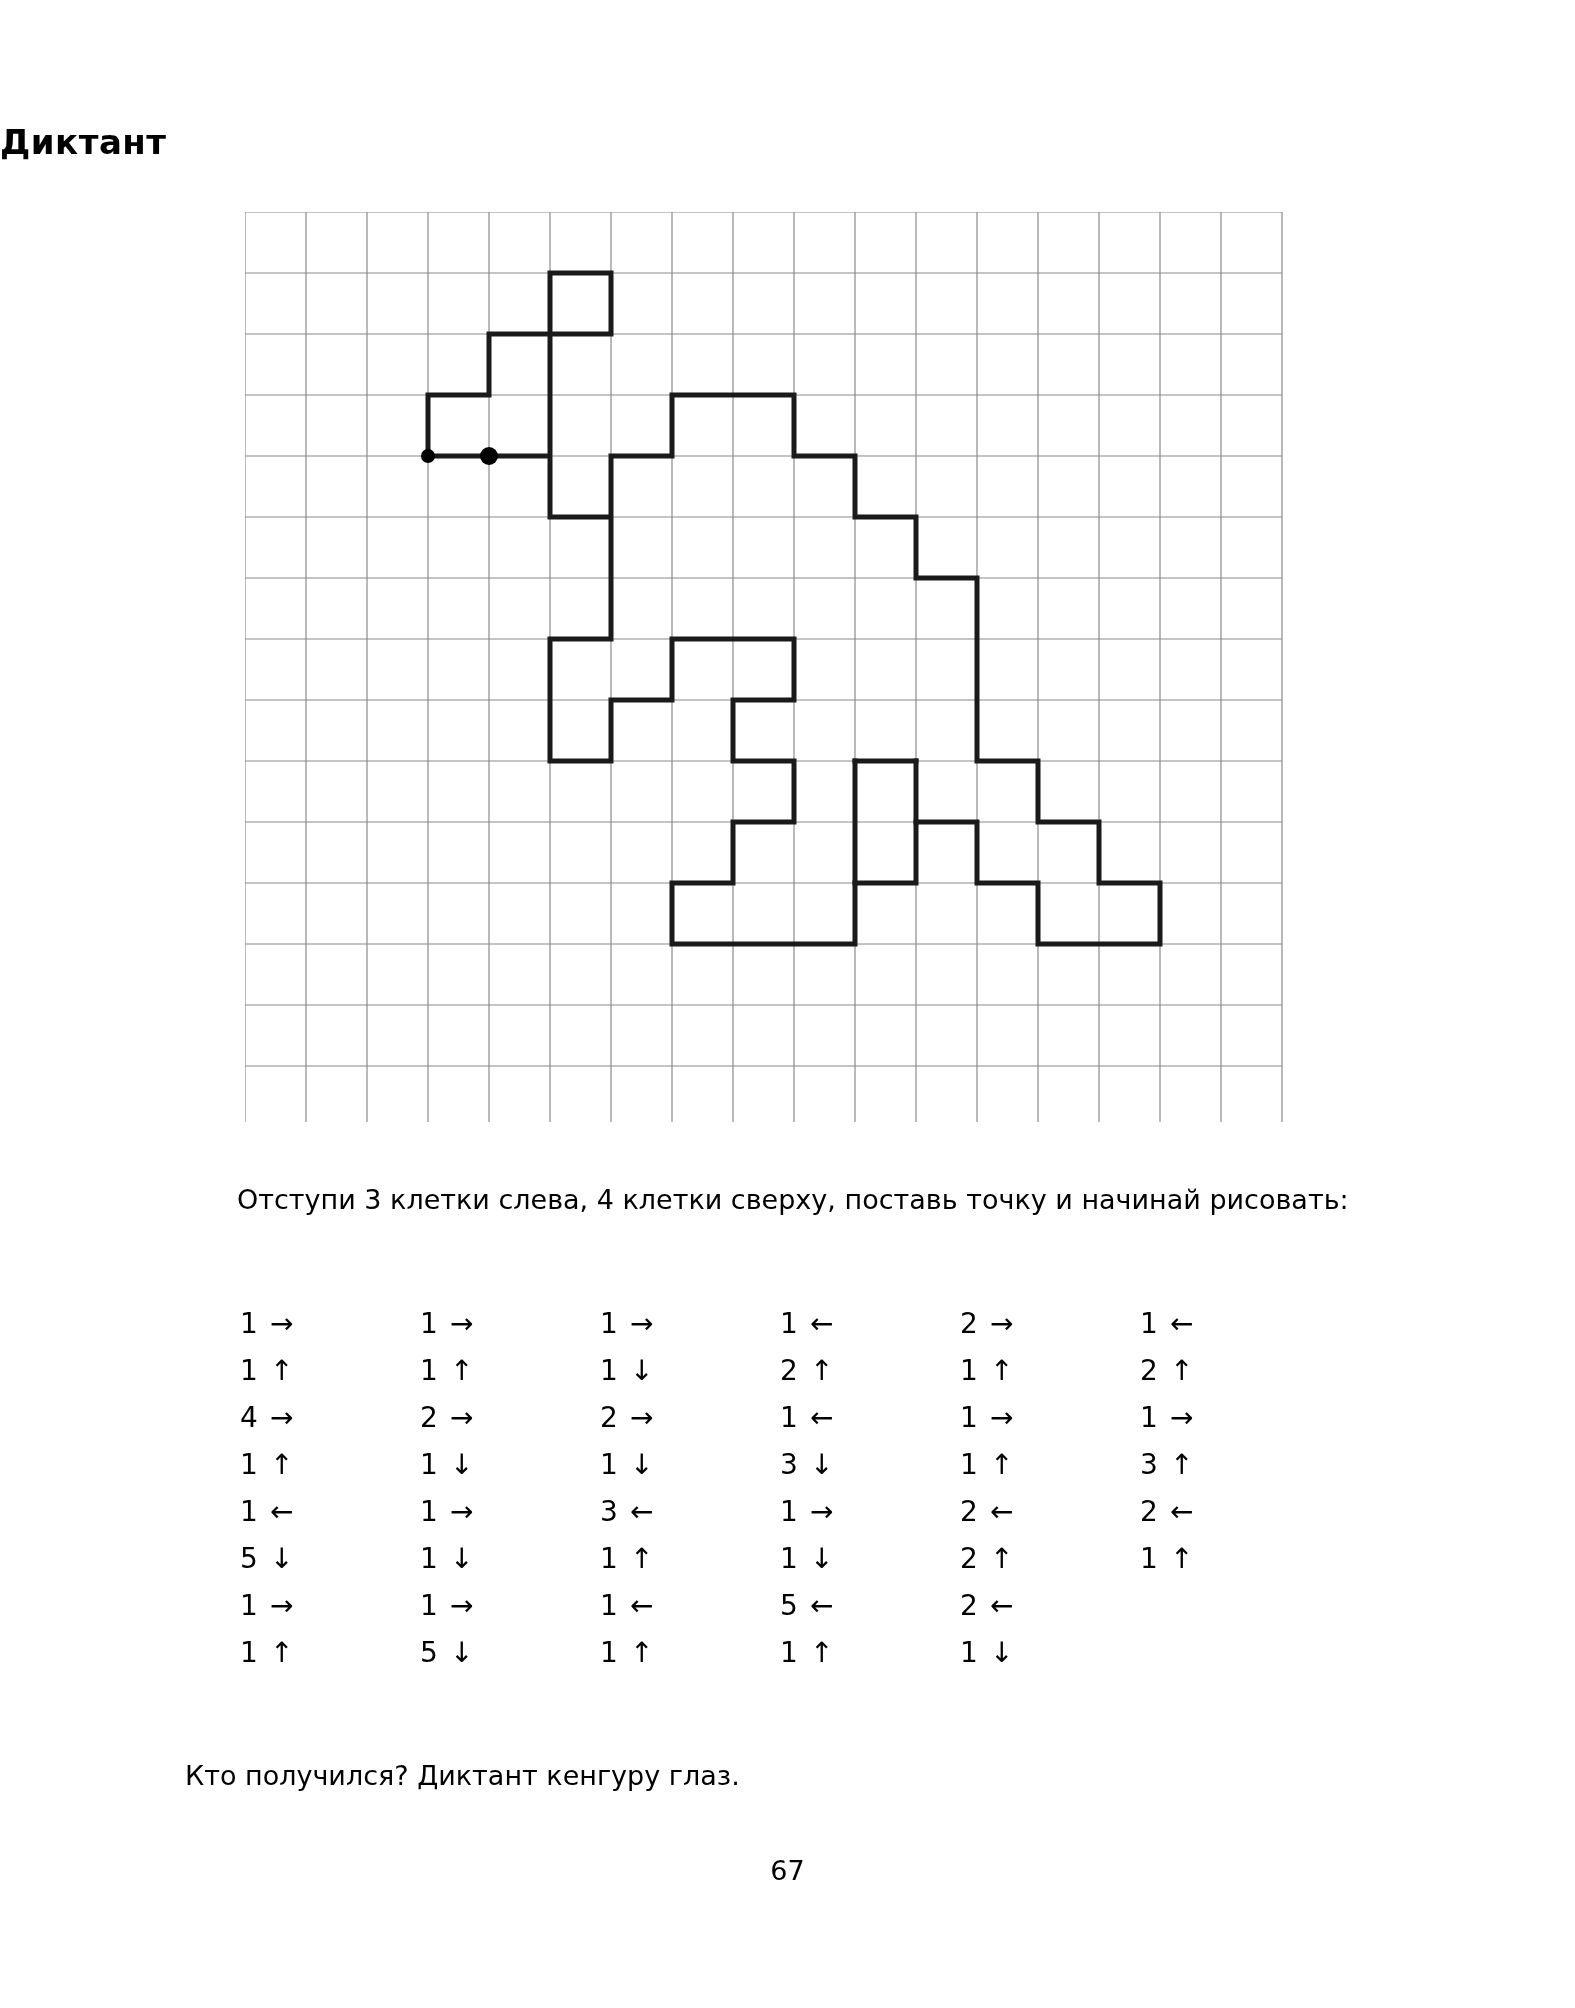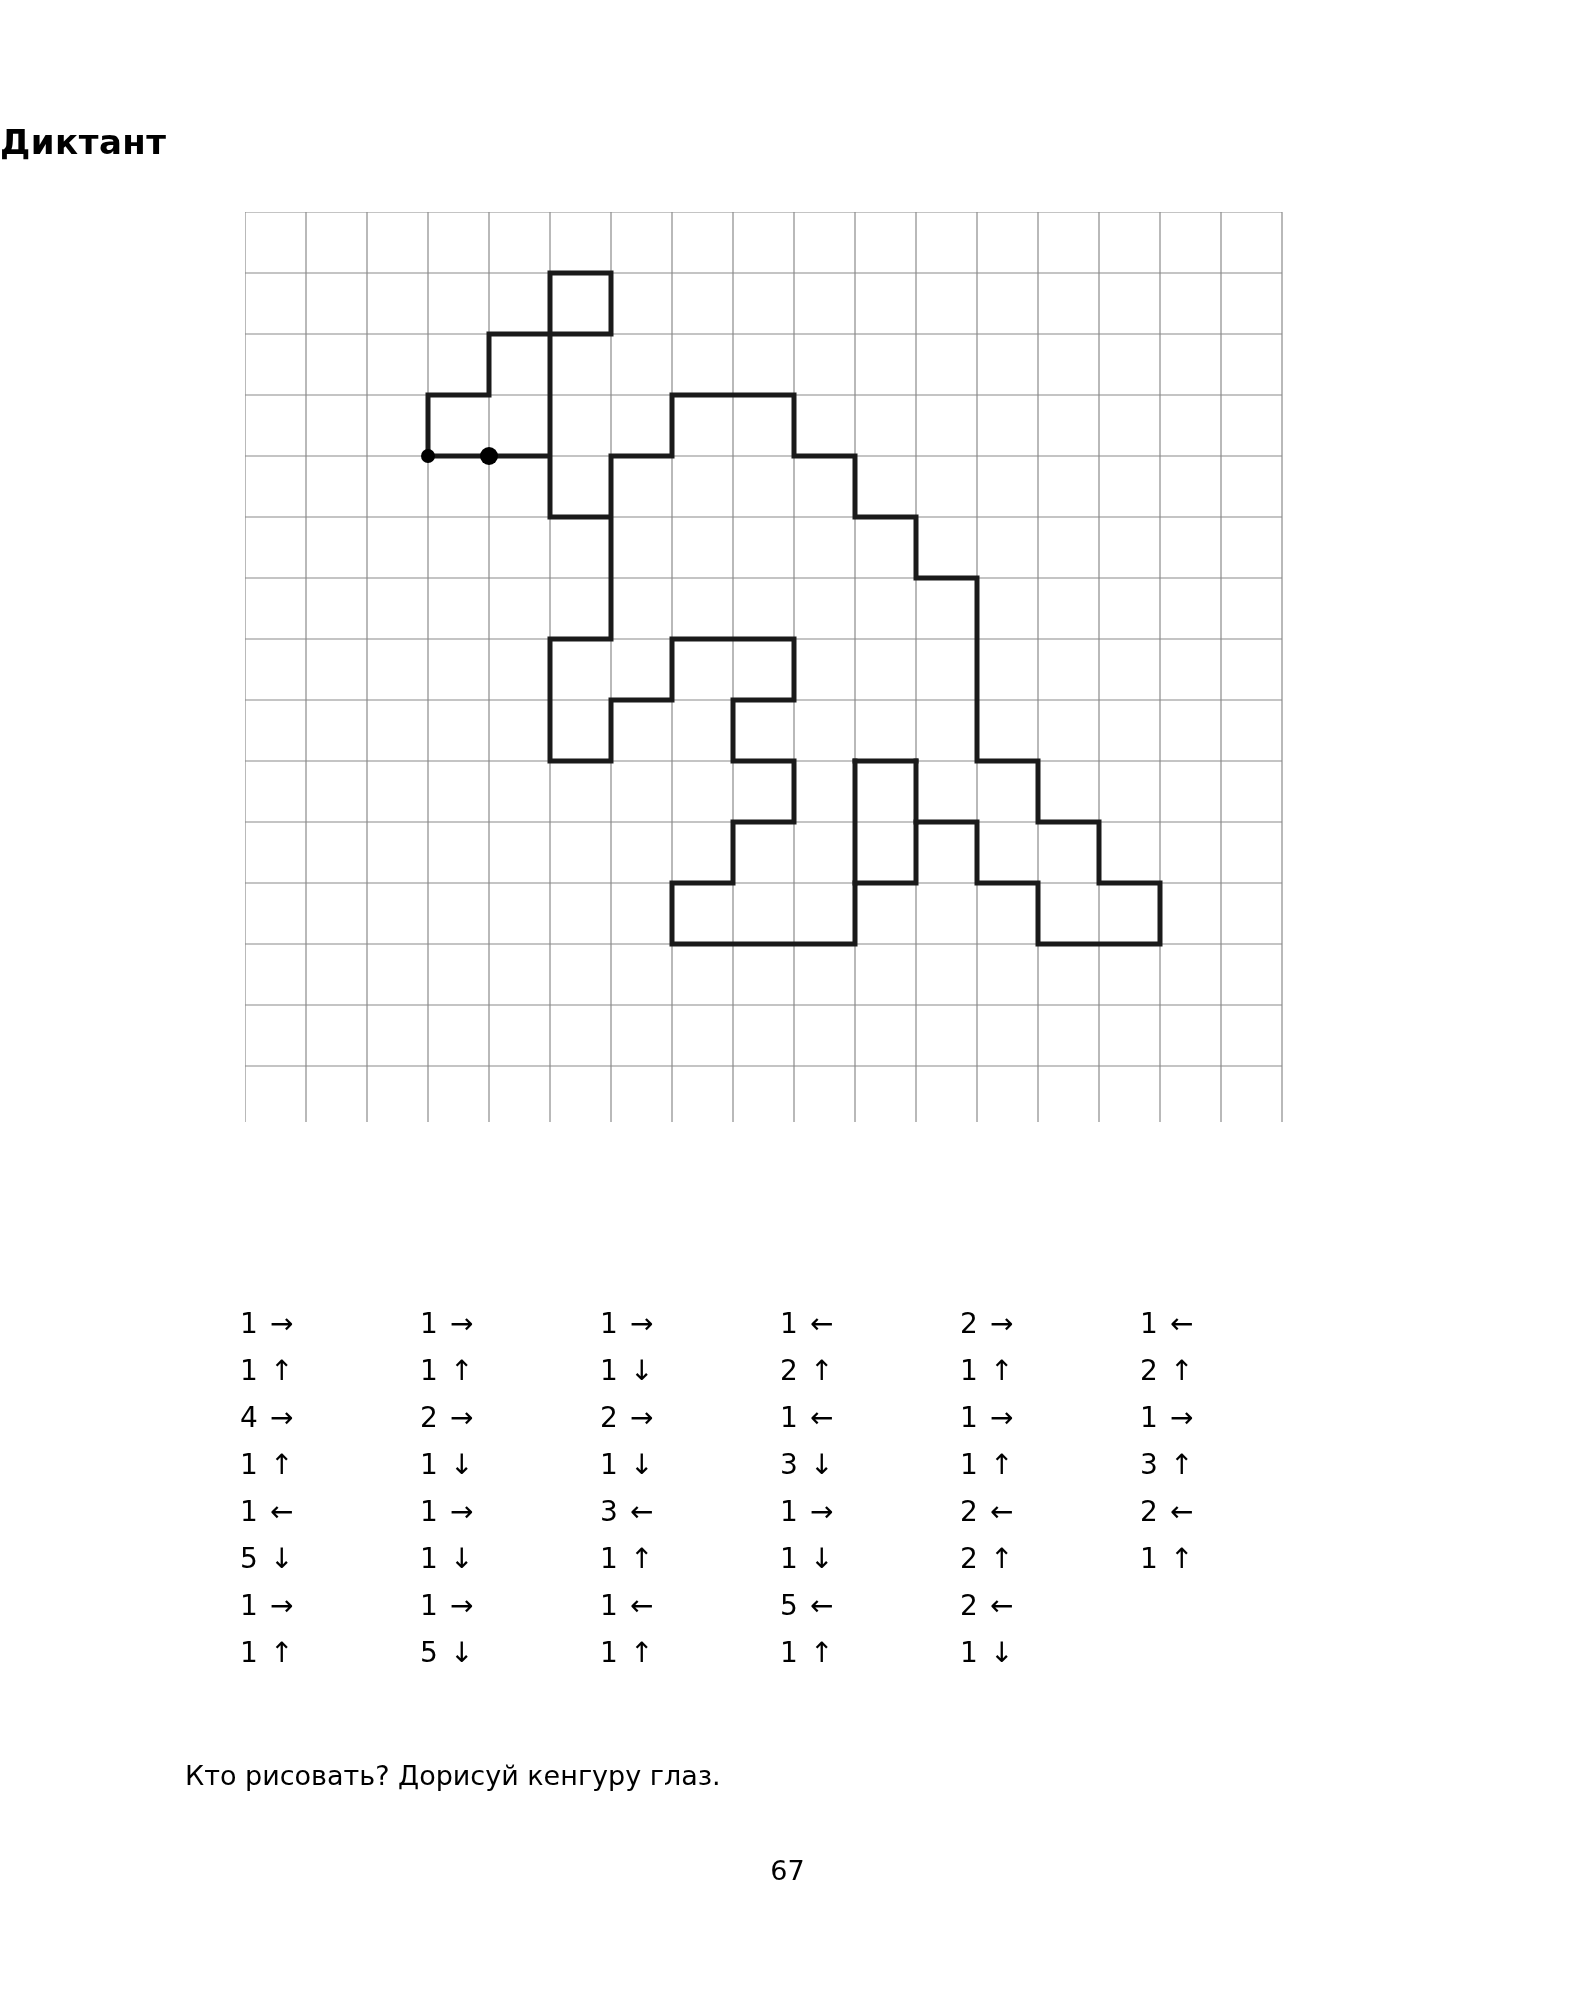--- a/index.html
+++ b/index.html
@@ -145,20 +145,21 @@
         <path d="M 671,549 L 671,610"></path>
         <path d="M 610,549 L 671,549"></path>
       </g>
       <g id="dots" fill="#000000">
           <circle cx="183" cy="244" r="7"></circle>
           <circle cx="244" cy="244" r="9"></circle>
         </g>
     </svg>
   </div>
 
+  <div class="instruction"><span class="indent"></span><span>Отступи 3 клетки слева, 4 клетки сверху, поставь точку и начинай рисовать:</span></div>
 
   <div class="moves">
     <table>
       <tbody id="moves-body">
           <tr>
             <td class="num">1</td>
             <td class="arr">→</td>
             <td class="num">1</td>
             <td class="arr">→</td>
             <td class="num">1</td>
@@ -265,17 +266,17 @@
             <td class="arr">↑</td>
             <td class="num">1</td>
             <td class="arr">↓</td>
             <td class="num"></td>
             <td class="arr"></td>
           </tr>
         </tbody>
     </table>
   </div>
 
-  <div class="question">Кто рисовать? Дорисуй кенгуру глаз.</div>
+  <div class="question">Кто получился? Диктант кенгуру глаз.</div>
 
   <div class="page-number">67</div>
 
 </div>
 
 </body></html>

